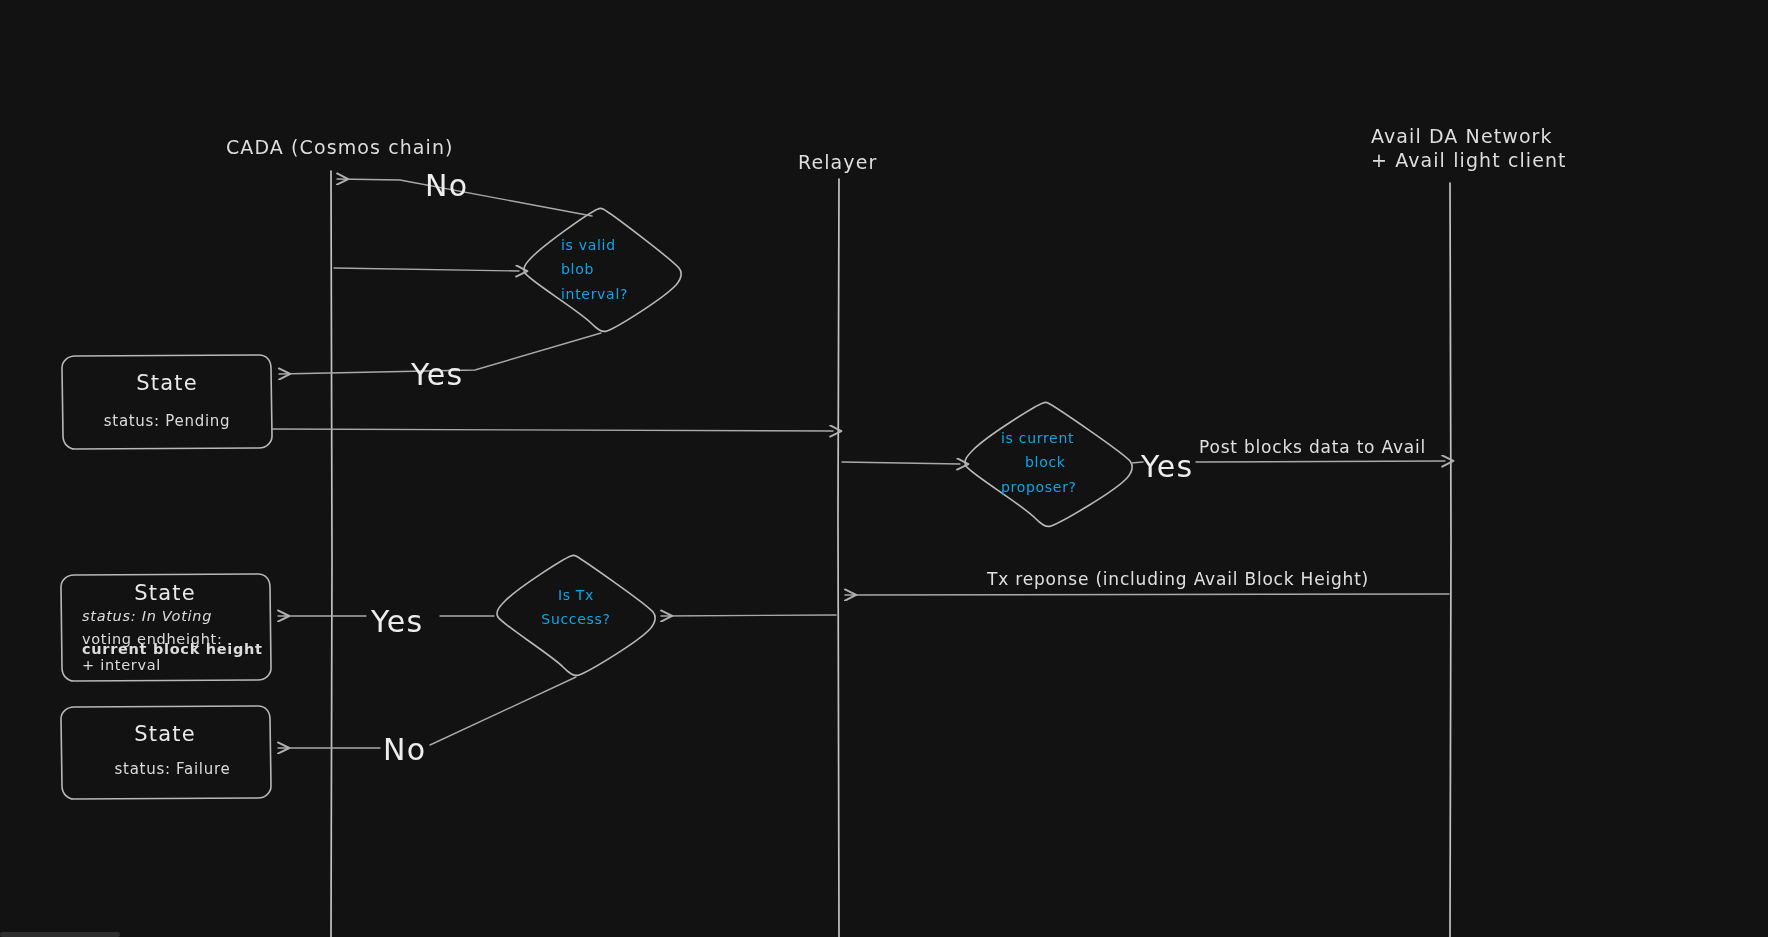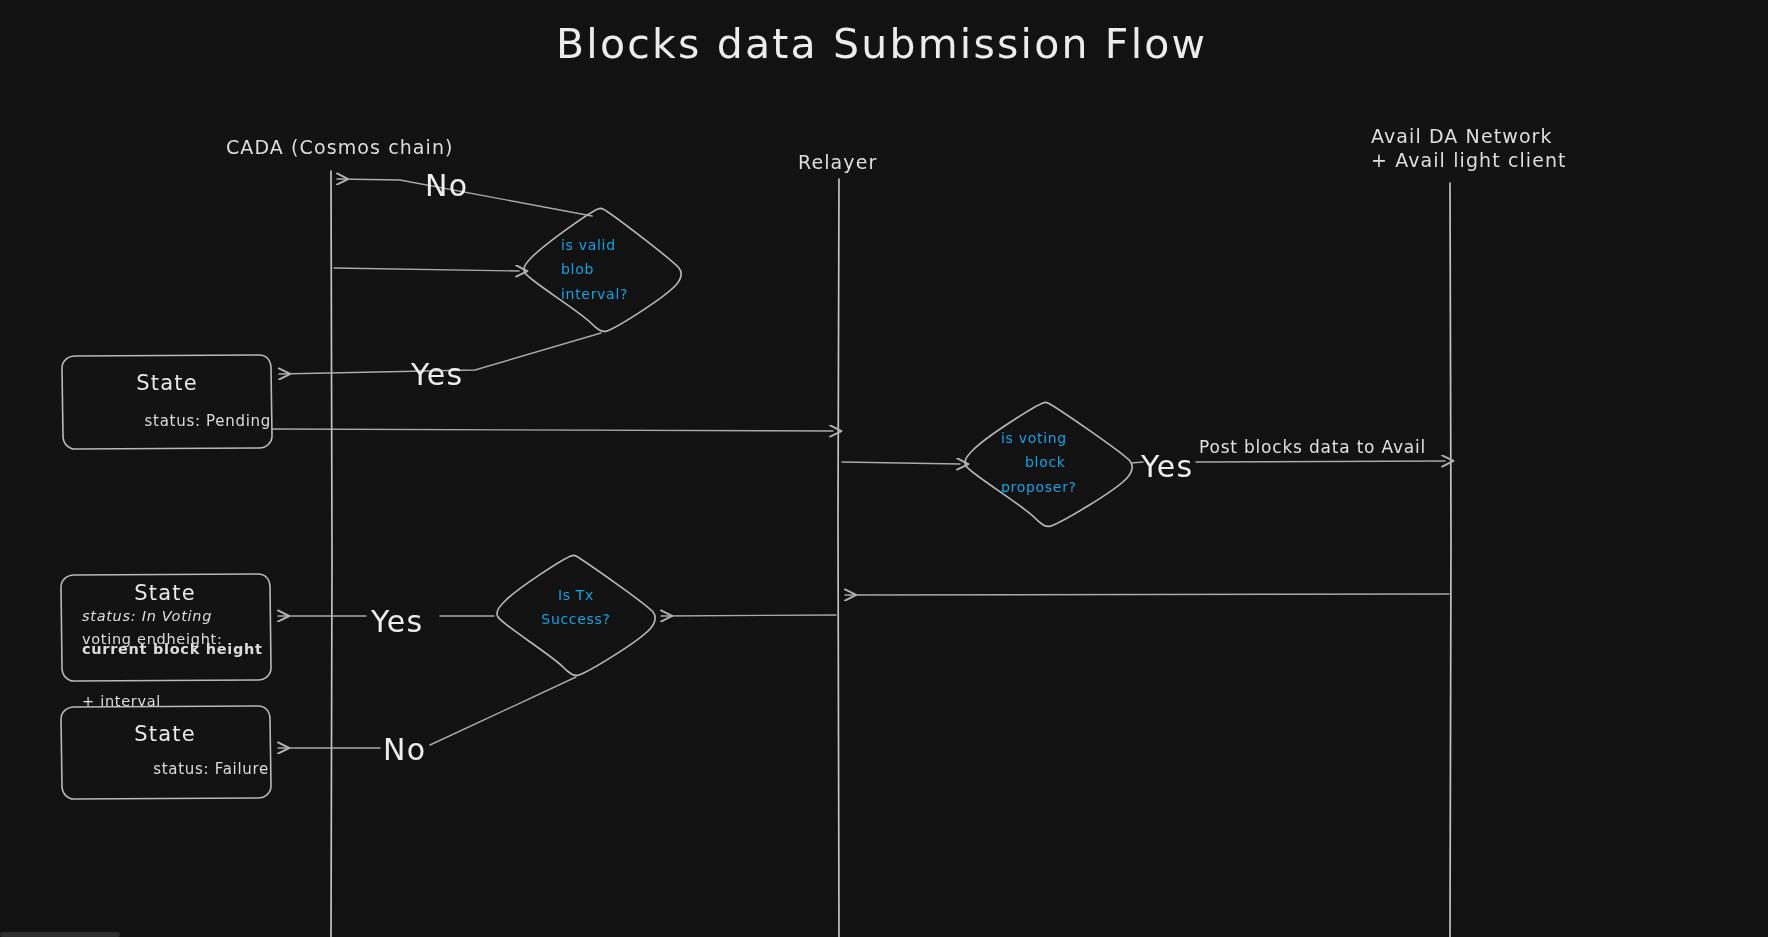--- a/index.html
+++ b/index.html
@@ -66,21 +66,21 @@
   .node-title {
     font-size: 21px;
     letter-spacing: 1.2px;
     color: #e8e8e8;
     text-align: center;
   }
   .node-sub {
     font-size: 15px;
     letter-spacing: 0.7px;
     color: #dcdcdc;
-    text-align: right;
+    text-align: center;
   }
   .node-sub.left {
     text-align: left;
     line-height: 1.5;
     font-size: 14.5px;
   }
   .diamond-text {
     font-size: 14px;
     letter-spacing: 0.7px;
     color: #0ea5e9;
@@ -196,60 +196,60 @@
       <path class="stroke-thin" d="M494,616 L440,616"></path>
       <path class="stroke-thin" d="M366,616 L278,616" marker-end="url(#arrowL)"></path>
     </g>
 
     <g>
       <path class="stroke-thin" d="M576,677 L430,745"></path>
       <path class="stroke-thin" d="M380,748 L278,748" marker-end="url(#arrowL)"></path>
     </g>
   </svg>
 
-  <div class="txt title" style="left:556px; top:18px; width:620px; text-align:center;">Blocks data Submission Flow</div>
 
   <div class="txt lane-label" style="left:226px; top:135px;">CADA (Cosmos chain)</div>
 
   <div class="txt lane-label" style="left:798px; top:150px;">Relayer</div>
 
   <div class="txt lane-label two" style="left:1371px; top:124px;">Avail DA Network</div>
   <div class="txt lane-label two" style="left:1371px; top:148px;">+ Avail light client</div>
 
   <div class="txt diamond-text" style="left:561px; top:235px;">is valid</div>
   <div class="txt diamond-text" style="left:561px; top:259px;">blob</div>
   <div class="txt diamond-text" style="left:561px; top:284px;">interval?</div>
 
-  <div class="txt diamond-text" style="left:1001px; top:428px;">is voting</div>
+  <div class="txt diamond-text" style="left:1001px; top:428px;">is current</div>
   <div class="txt diamond-text" style="left:1001px; top:452px;margin-left:24px;">block</div>
   <div class="txt diamond-text" style="left:1001px; top:477px;">proposer?</div>
 
   <div class="txt diamond-text center" style="left:511px; top:585px; width:130px;">Is Tx</div>
   <div class="txt diamond-text center" style="left:511px; top:609px; width:130px;">Success?</div>
 
   <div class="txt node-title" style="left:63px; top:370px; width:208px;">State</div>
   <div class="txt node-sub" style="left:63px; top:412px; width:208px;">status: Pending</div>
 
   <div class="txt node-title" style="left:61px; top:580px; width:208px;">State</div>
   <div class="txt node-sub left" style="left:82px; top:606px;font-style:italic;">status: In Voting</div>
   <div class="txt node-sub left" style="left:82px; top:629px;">voting endheight:</div>
   <div class="txt node-sub left" style="left:82px; top:639px;font-weight:bold;" style2="">current block height</div>
-  <div class="txt node-sub left" style="left:82px; top:655px;margin-top:36px;">+ interval</div>
+  <div class="txt node-sub left" style="left:82px; top:655px;">+ interval</div>
 
   <div class="txt node-title" style="left:61px; top:721px; width:208px;">State</div>
   <div class="txt node-sub" style="left:61px; top:760px; width:208px;padding-left:15px;">status: Failure</div>
 
   <div class="txt yesno" style="left:425px; top:166px;">No</div>
 
   <div class="txt yesno" style="left:411px; top:355px;">Yes</div>
 
   <div class="txt yesno" style="left:1141px; top:447px;">Yes</div>
 
   <div class="txt edge-label" style="left:1199px; top:436px;">Post blocks data to Avail</div>
 
+  <div class="txt edge-label" style="left:987px; top:568px;">Tx reponse (including Avail Block Height)</div>
 
   <div class="txt yesno" style="left:371px; top:602px;">Yes</div>
 
   <div class="txt yesno" style="left:383px; top:730px;">No</div>
 
   <div class="bottombar"></div>
 
 </div>
 
 </body></html>

